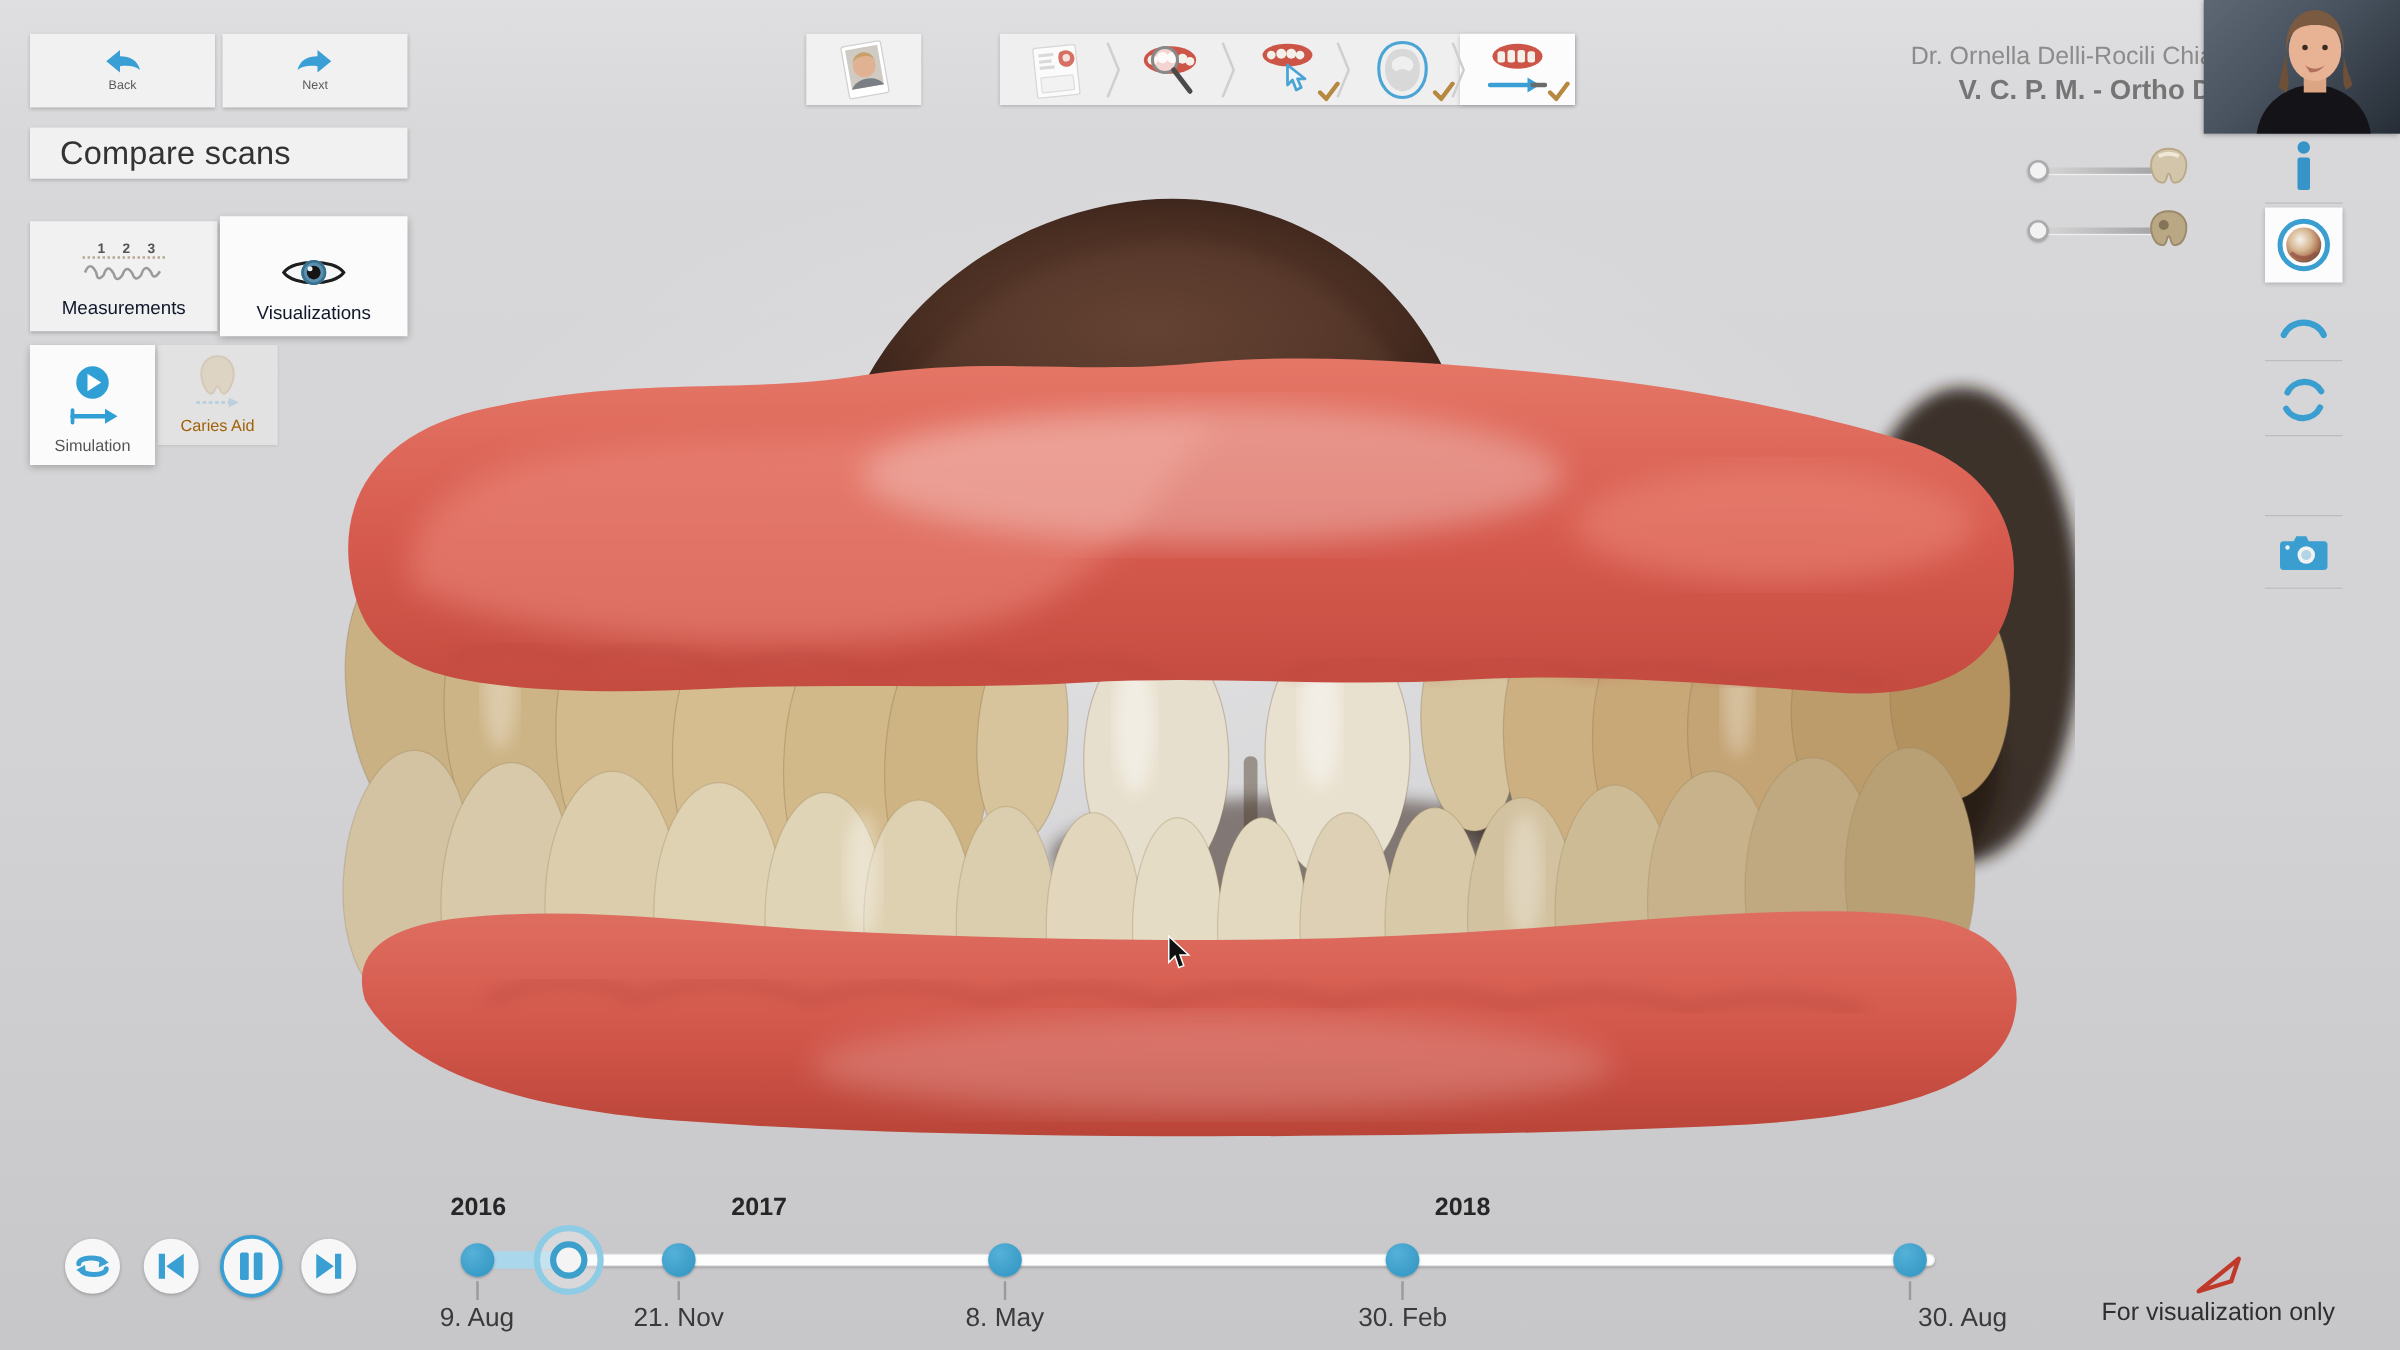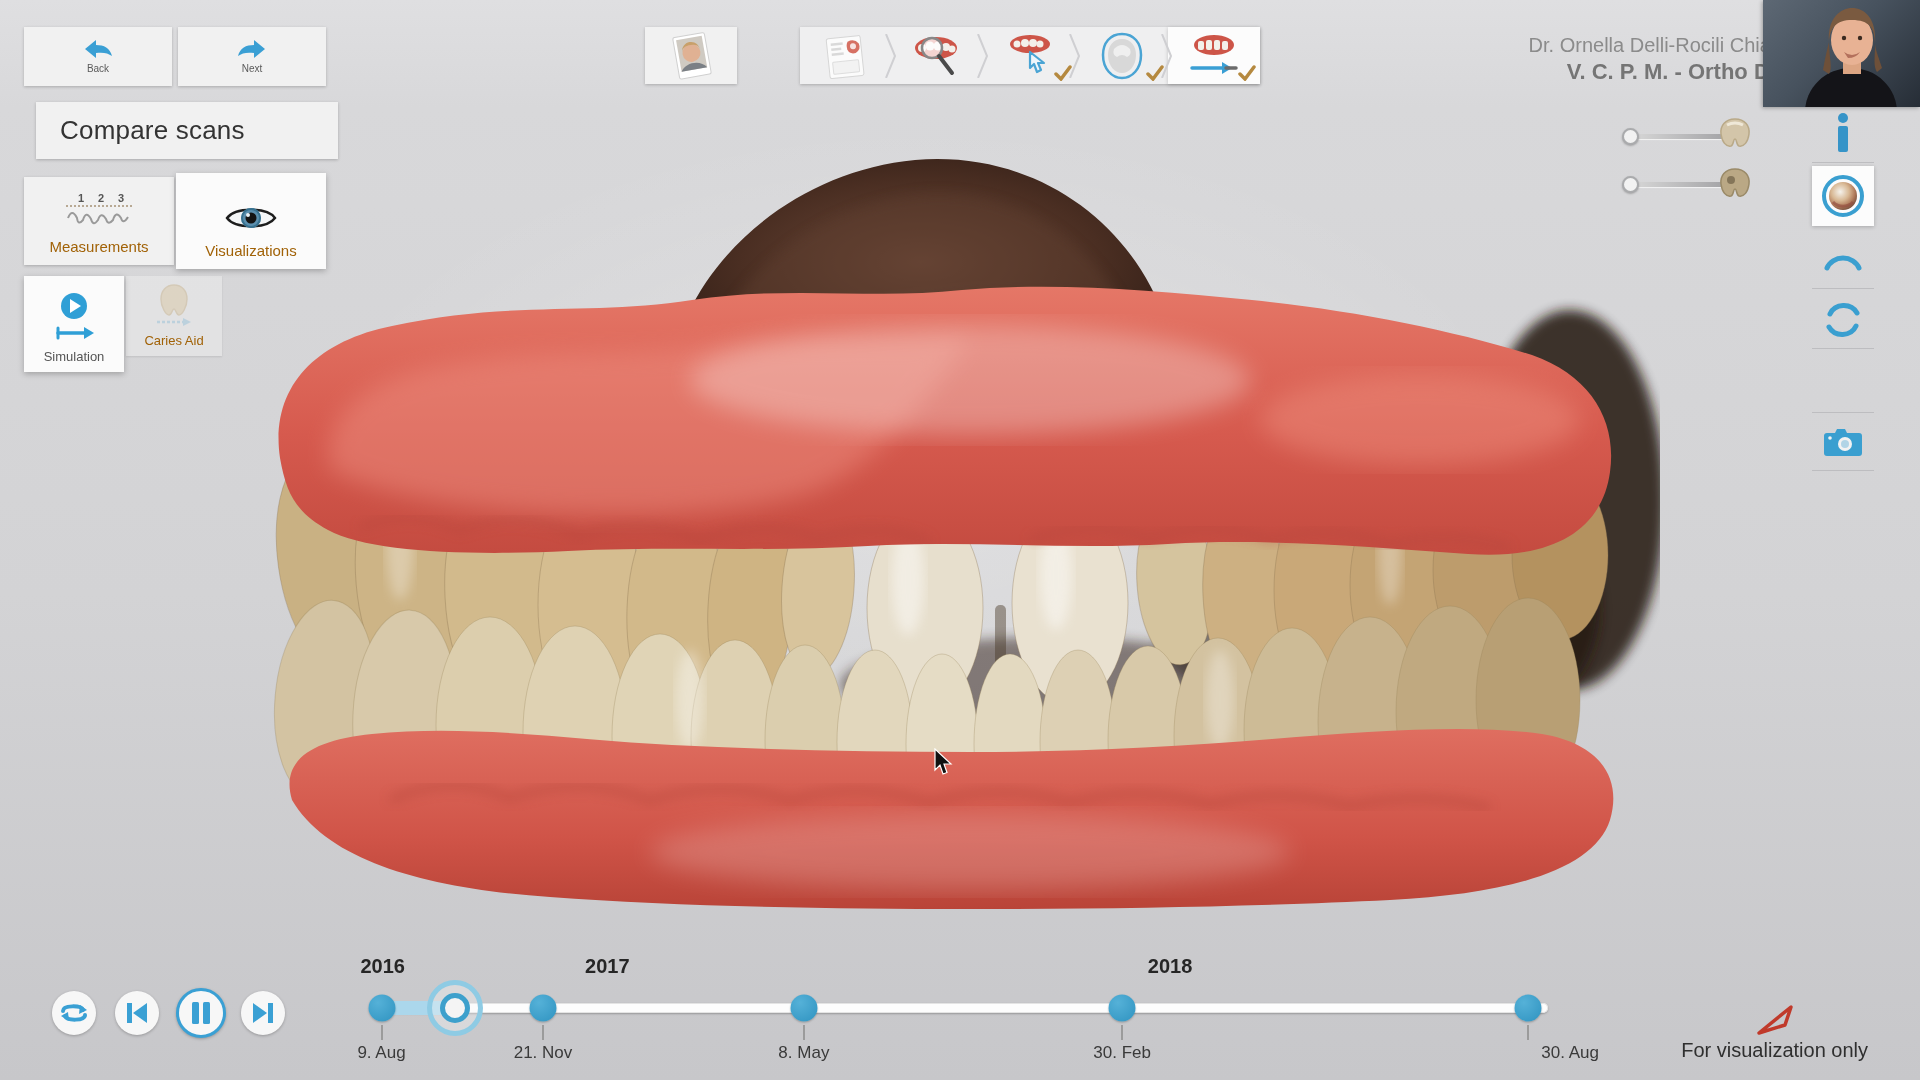--- a/index.html
+++ b/index.html
@@ -19,21 +19,21 @@
   
   .nav-btn { display:flex; flex-direction:column; align-items:center; justify-content:center; gap:4px; cursor:pointer; }
   .nav-btn span { font-size:10px; color:#5a5a5a; }
 
   
   .title-panel { display:flex; align-items:center; padding-left:24px; }
   .title-panel h1 { font-size:26px; font-weight:400; color:#333; letter-spacing:.2px; }
 
   
   .tab { display:flex; flex-direction:column; align-items:center; justify-content:flex-end; padding-bottom:10px; gap:8px; cursor:pointer; }
-  .tab span { font-size:15px; color:#a16207; }
+  .tab span { font-size:15px; color:#0f172a; }
   .tab.selected { background:#fbfbfb; box-shadow:0 2px 6px rgba(0,0,0,.25); z-index:3; }
   .tool-btn { display:flex; flex-direction:column; align-items:center; justify-content:flex-end; padding-bottom:8px; gap:6px; cursor:pointer; }
   .tool-btn span { font-size:13px; color:#555; }
   .tool-btn.selected { background:#fbfbfb; box-shadow:0 2px 6px rgba(0,0,0,.25); z-index:3; }
   .tool-btn.disabled { background:rgba(236,236,236,.55); box-shadow:0 1px 2px rgba(0,0,0,.1); }
   .tool-btn.disabled span { color:#a16207; }
   .tool-btn.disabled svg { opacity:.45; }
 
   
   .wf-bar { display:flex; }
@@ -68,21 +68,21 @@
     display:flex; align-items:center; justify-content:center; cursor:pointer; }
 
   
   .tl { position:absolute; left:378px; top:1003px; width:1170px; height:10px; }
   .tl-track { position:absolute; inset:0; background:#fdfdfd; border-radius:6px; box-shadow:0 1px 2px rgba(0,0,0,.25), inset 0 0 0 1px #e4e4e4; }
   .tl-progress { position:absolute; left:0; top:-2px; height:14px; background:#abd7ec; border-radius:7px; }
   .tl-dot { position:absolute; top:50%; width:27px; height:27px; border-radius:50%;
     background:radial-gradient(circle at 35% 30%, #55b1d8, #2f93c0); transform:translate(-50%,-50%); cursor:pointer;
     box-shadow:0 1px 2px rgba(0,0,0,.25); }
   .tl-tick { position:absolute; top:22px; width:2px; height:15px; background:#9b9b9b; transform:translateX(-50%); }
-  .tl-date { position:absolute; top:40px; transform:translateX(-50%); font-size:17px; color:#3a3a3a; white-space:nowrap; }
+  .tl-date { position:absolute; top:40px; transform:translateX(-50%); font-size:21px; color:#3a3a3a; white-space:nowrap; }
   .tl-year { position:absolute; top:-48px; transform:translateX(-50%); font-size:20px; font-weight:bold; color:#262626; }
   .tl-marker { position:absolute; top:50%; transform:translate(-50%,-50%); width:56px; height:56px; border-radius:50%;
     border:5px solid #8ecbe4; background:rgba(246,246,246,.35); display:flex; align-items:center; justify-content:center; cursor:grab; }
   .tl-marker .inner { width:30px; height:30px; border-radius:50%; background:#f4f4f4; border:5px solid #3da0cc; }
 
   
   .brand { position:absolute; right:52px; bottom:18px; text-align:center; }
   .brand .logo-row { display:flex; align-items:flex-start; justify-content:center; gap:2px; }
   .brand .logo-text { font-size:48px; font-weight:bold; color:#686868; letter-spacing:2px; line-height:1; }
   .brand .tagline { font-size:20px; color:#2f2f2f; margin-top:2px; }
@@ -191,21 +191,21 @@
   </svg>
   <span>Back</span>
 </div>
 <div class="panel nav-btn" style="left:178px;top:27px;width:148px;height:59px;">
   <svg width="30" height="20" viewBox="0 0 30 20">
     <path d="M17,1 L28,10 L17,19 L17,14 C10,13 5,14 1,17 C3,9 9,6 17,6 Z" fill="#3a9fd4"></path>
   </svg>
   <span>Next</span>
 </div>
 
-<div class="panel title-panel" style="left:36px;top:102px;width:302px;height:57px;">
+<div class="panel title-panel" style="left:24px;top:102px;width:302px;height:41px;">
   <h1>Compare scans</h1>
 </div>
 
 <div class="panel tab" style="left:24px;top:177px;width:150px;height:88px;">
   <svg width="74" height="40" viewBox="0 0 74 40">
     <text x="16" y="12" font-size="11" font-weight="bold" fill="#555" font-family="Liberation Sans">1</text>
     <text x="36" y="12" font-size="11" font-weight="bold" fill="#555" font-family="Liberation Sans">2</text>
     <text x="56" y="12" font-size="11" font-weight="bold" fill="#555" font-family="Liberation Sans">3</text>
     <path d="M4,16 H70" stroke="#b8a994" stroke-width="2" stroke-dasharray="2 2"></path>
     <path d="M6,28 Q10,18 15,28 Q16,36 21,30 Q24,20 29,29 Q31,37 36,30 Q39,21 44,29 Q46,36 51,30 Q54,20 59,28 Q61,35 66,27" stroke="#9a9a9a" stroke-width="2" fill="none"></path>

